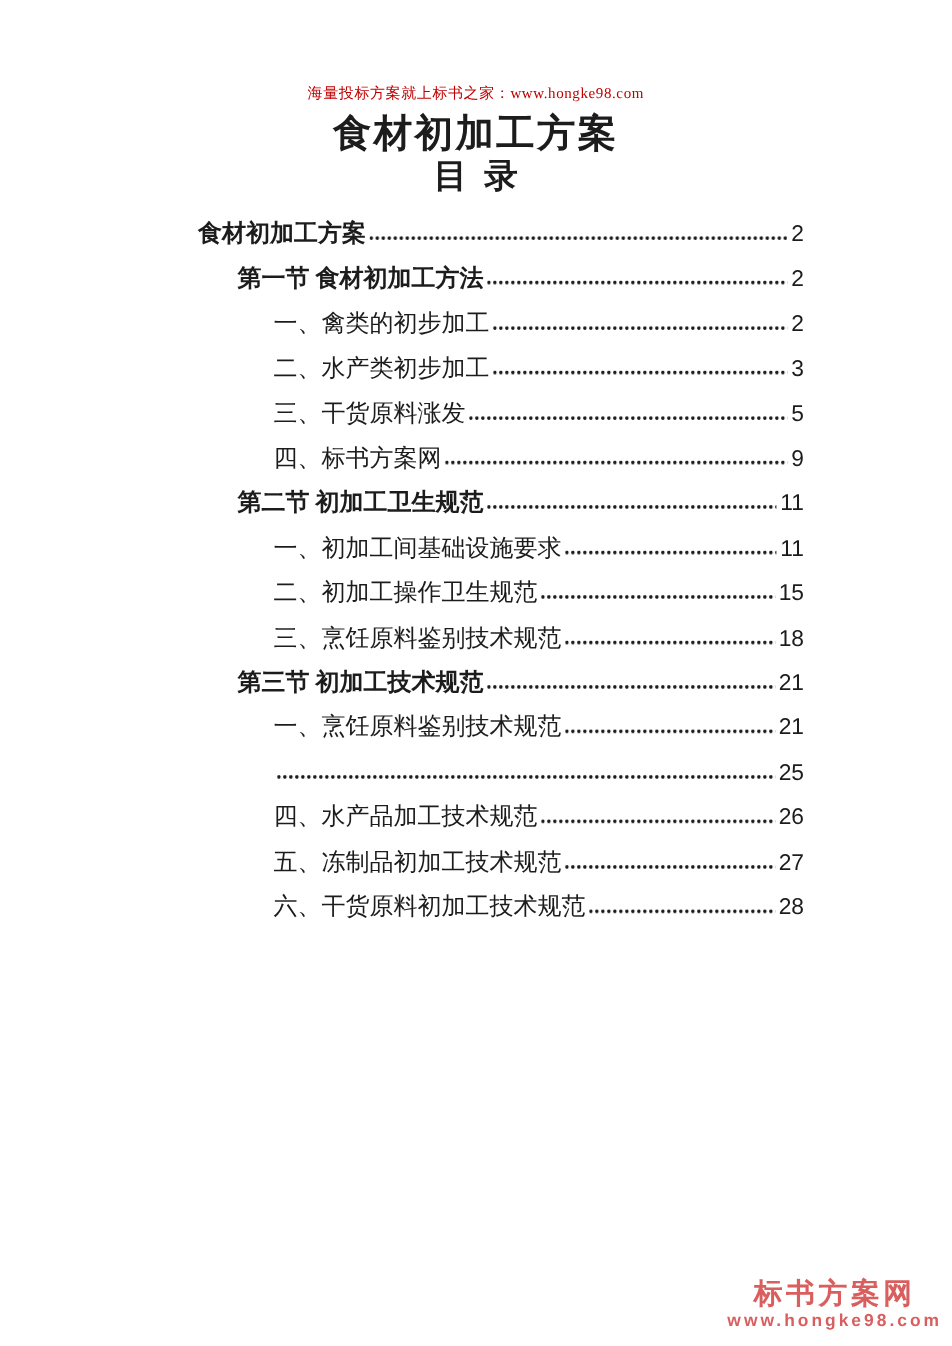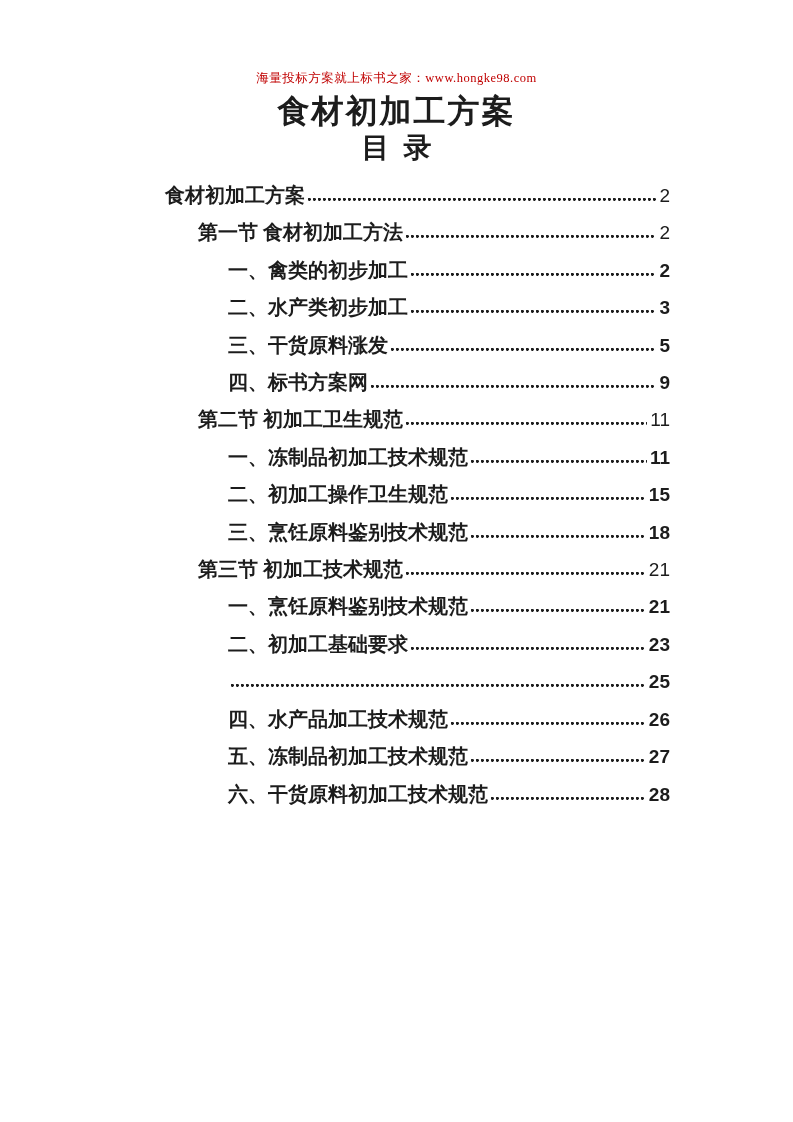--- a/index.html
+++ b/index.html
@@ -54,21 +54,21 @@
   }
   .toc-row {
     display: flex;
     align-items: baseline;
     line-height: 37.4px;
     font-size: 20px;
     cursor: pointer;
   }
   .toc-row.lvl0 { padding-left: 0; }
   .toc-row.lvl1 { padding-left: 33px; }
-  .toc-row.lvl2 { padding-left: 63px; font-weight: bold; }
+  .toc-row.lvl2 { padding-left: 63px; }
   .toc-row.bold .toc-label { font-weight: 700; }
   .toc-label {
     white-space: nowrap;
     font-family: "Liberation Serif", serif;
   }
   .toc-dots {
     flex: 1 1 auto;
     height: 15px;
     margin: 0 3px;
     background-image: radial-gradient(circle at 1.4px 1.4px, var(--text-black) 1.25px, transparent 1.7px);
@@ -145,21 +145,21 @@
     <span class="toc-label">四、标书方案网</span>
     <span class="toc-dots"></span>
     <span class="toc-page">9</span>
   </div>
       <div class="toc-row lvl1 bold">
     <span class="toc-label">第二节 初加工卫生规范</span>
     <span class="toc-dots"></span>
     <span class="toc-page">11</span>
   </div>
       <div class="toc-row lvl2">
-    <span class="toc-label">一、冻制品初加工技术规范</span>
+    <span class="toc-label">一、初加工间基础设施要求</span>
     <span class="toc-dots"></span>
     <span class="toc-page">11</span>
   </div>
       <div class="toc-row lvl2">
     <span class="toc-label">二、初加工操作卫生规范</span>
     <span class="toc-dots"></span>
     <span class="toc-page">15</span>
   </div>
       <div class="toc-row lvl2">
     <span class="toc-label">三、烹饪原料鉴别技术规范</span>
@@ -170,39 +170,38 @@
     <span class="toc-label">第三节 初加工技术规范</span>
     <span class="toc-dots"></span>
     <span class="toc-page">21</span>
   </div>
       <div class="toc-row lvl2">
     <span class="toc-label">一、烹饪原料鉴别技术规范</span>
     <span class="toc-dots"></span>
     <span class="toc-page">21</span>
   </div>
       <div class="toc-row lvl2">
-    <span class="toc-label">二、初加工基础要求</span>
-    <span class="toc-dots"></span>
-    <span class="toc-page">23</span>
-  </div>
-      <div class="toc-row lvl2">
     <span class="toc-dots"></span>
     <span class="toc-page">25</span>
   </div>
       <div class="toc-row lvl2">
     <span class="toc-label">四、水产品加工技术规范</span>
     <span class="toc-dots"></span>
     <span class="toc-page">26</span>
   </div>
       <div class="toc-row lvl2">
     <span class="toc-label">五、冻制品初加工技术规范</span>
     <span class="toc-dots"></span>
     <span class="toc-page">27</span>
   </div>
       <div class="toc-row lvl2">
     <span class="toc-label">六、干货原料初加工技术规范</span>
     <span class="toc-dots"></span>
     <span class="toc-page">28</span>
   </div>
     </div>
 
+  <div class="watermark">
+    <div class="watermark-name">标书方案网</div>
+    <div class="watermark-url">www.hongke98.com</div>
+  </div>
 
 </div>
 
 </body></html>

